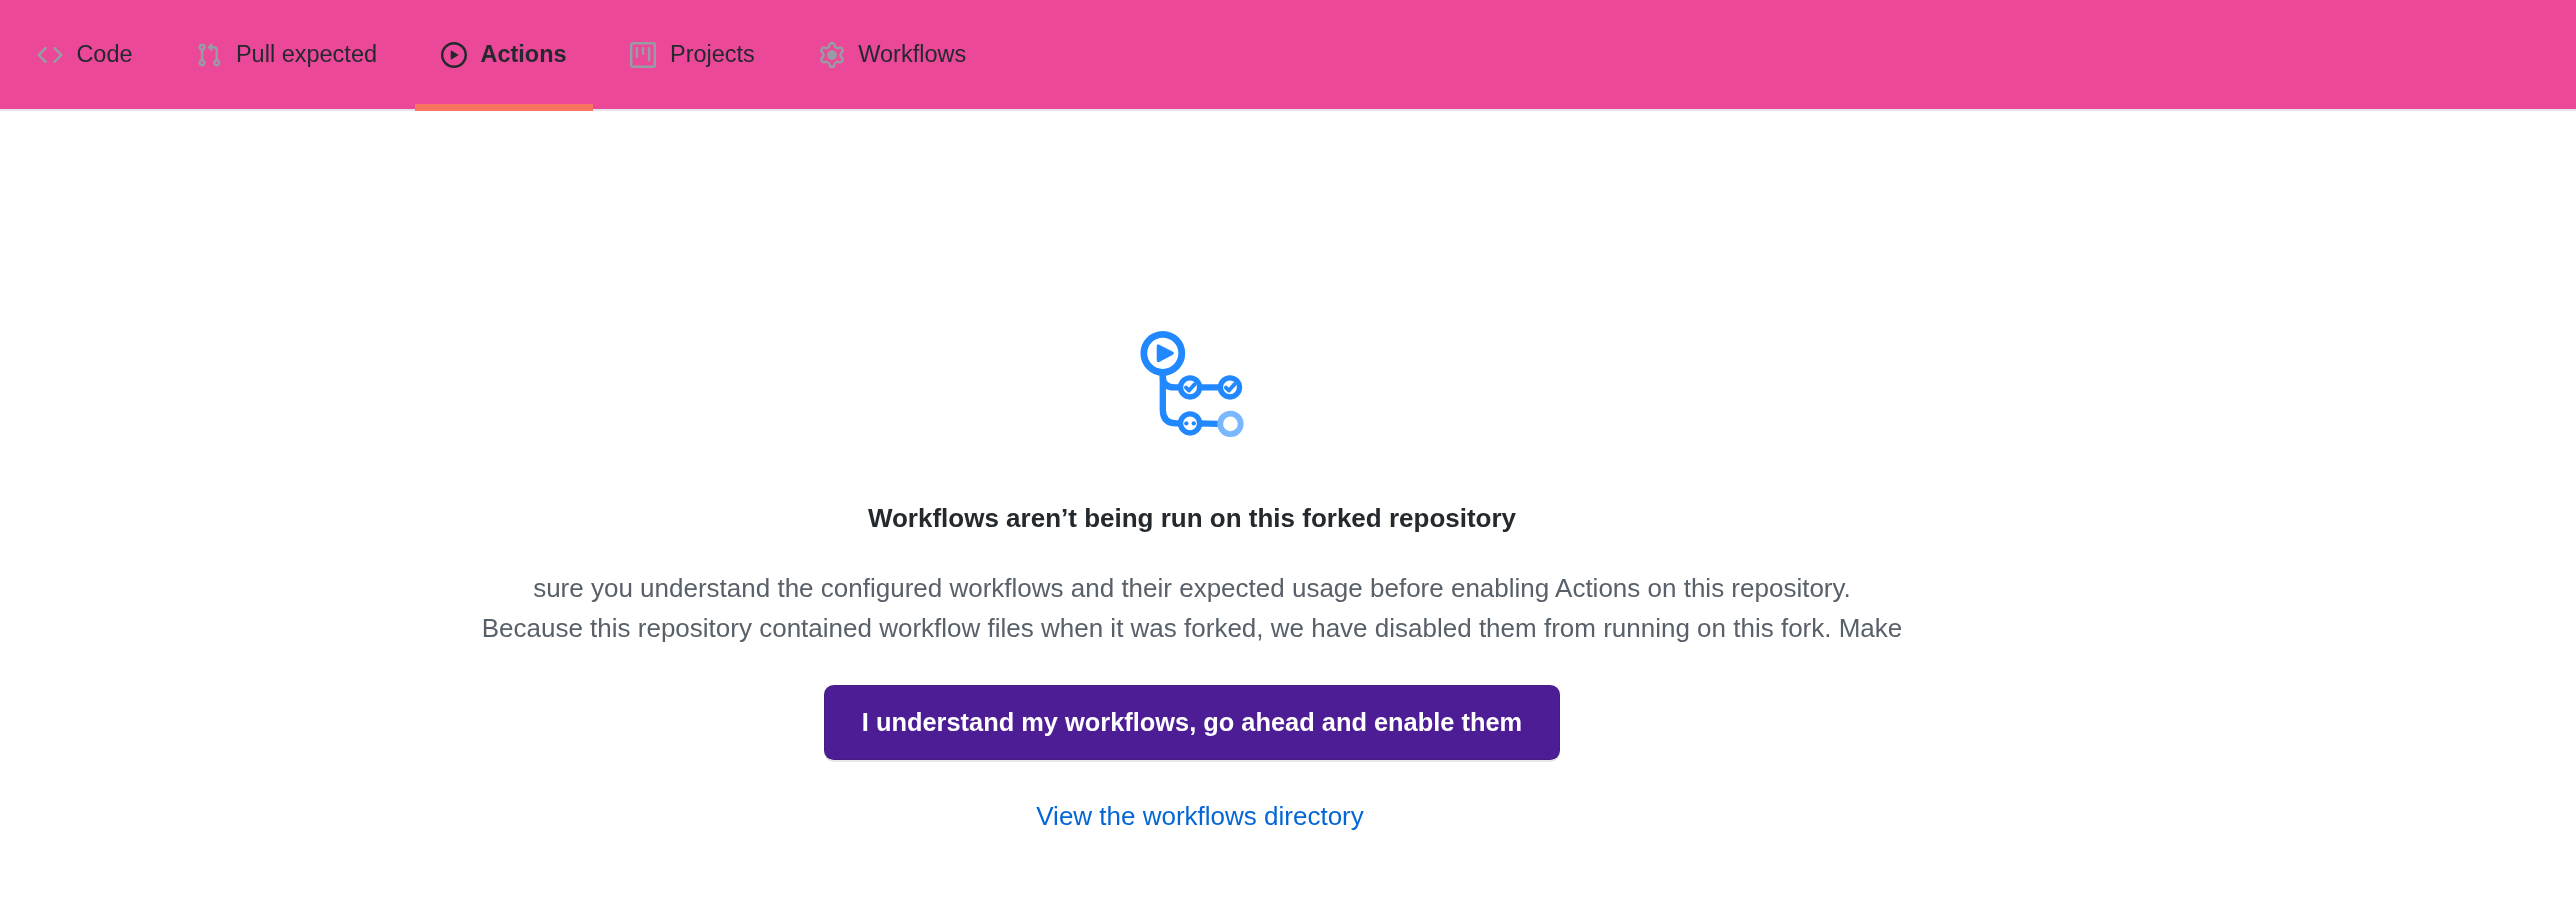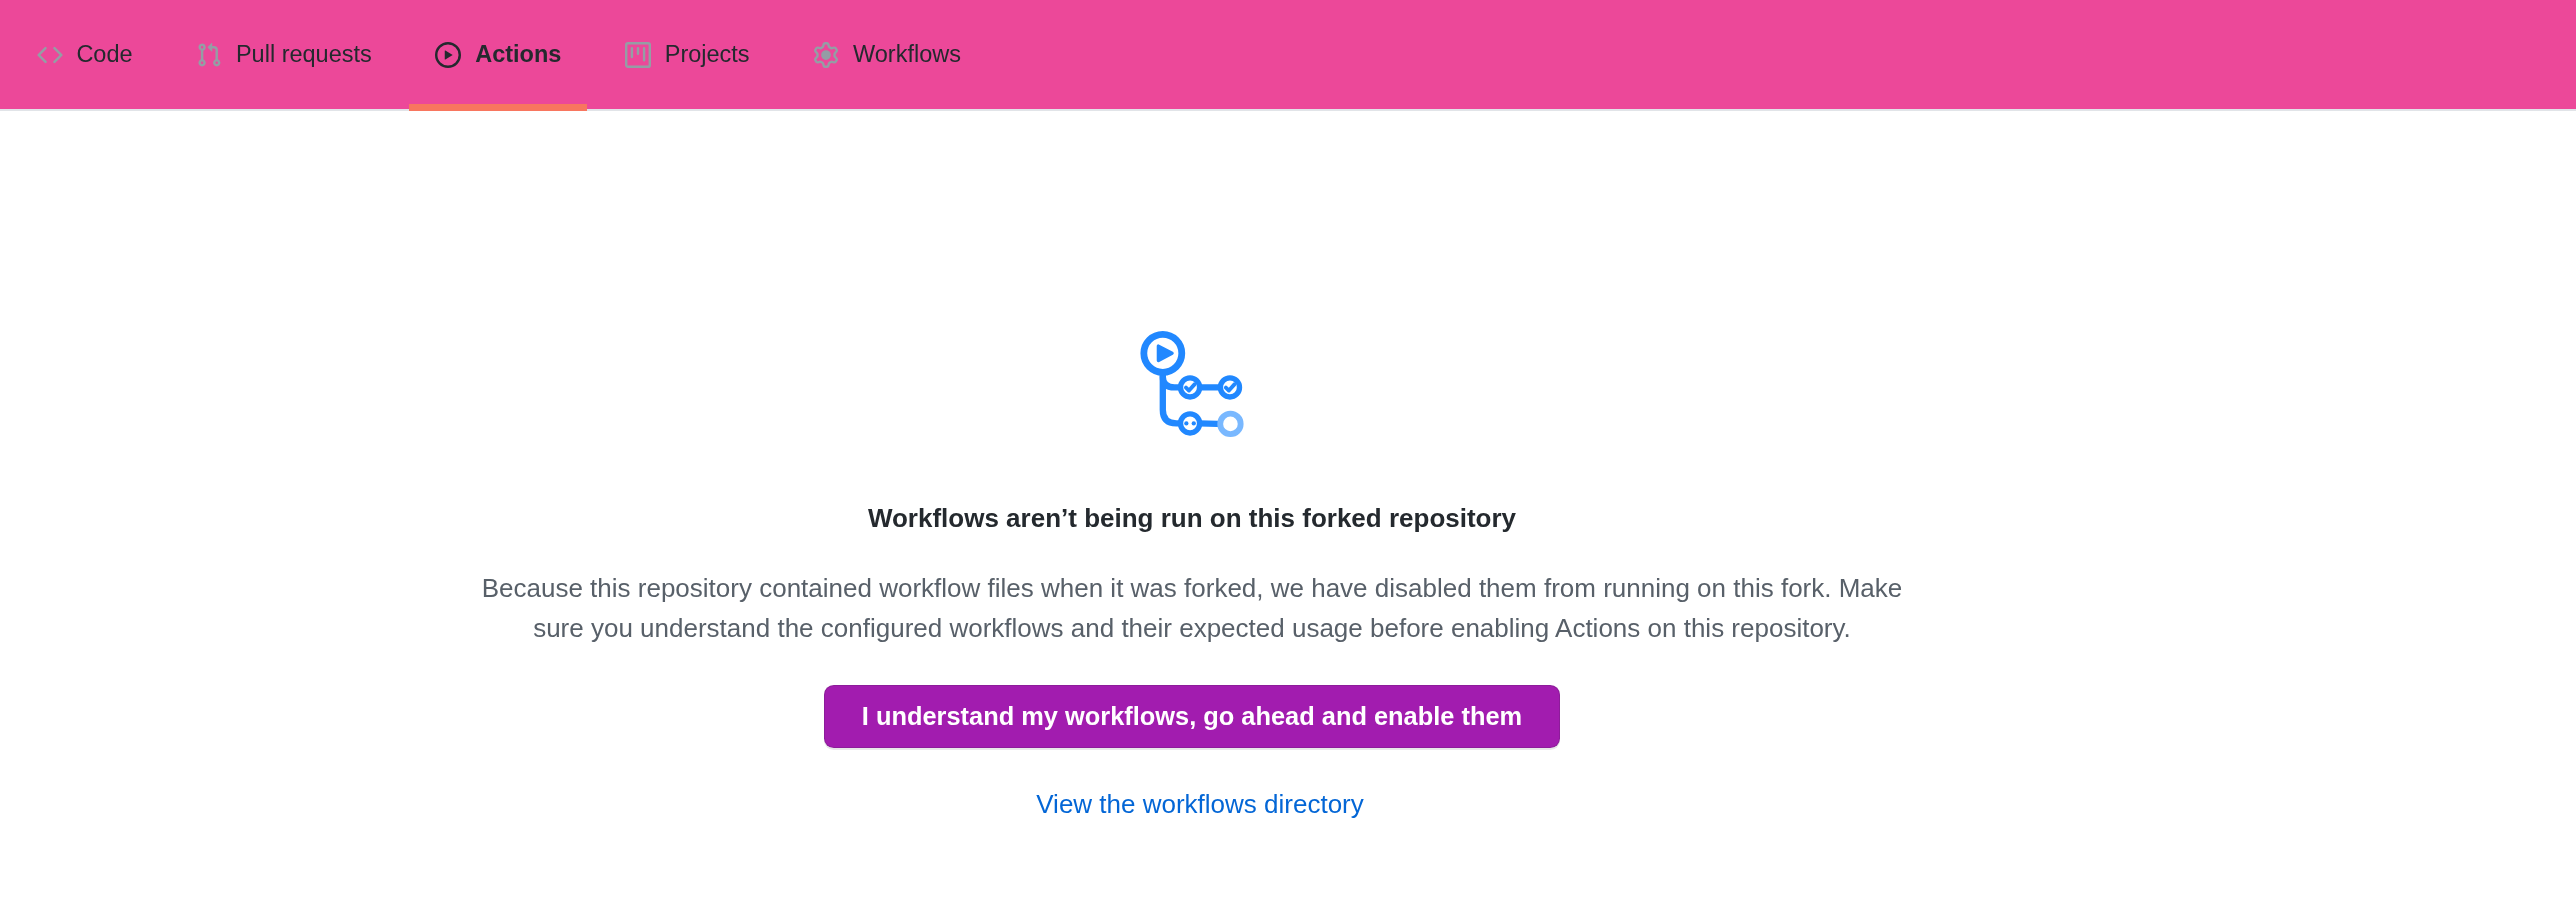--- a/index.html
+++ b/index.html
@@ -63,27 +63,27 @@
   }
   .bs-desc{
     margin:27px auto 0 auto;
     font-size:26px;
     line-height:40px;
     color:#586069;
   }
   .bs-desc span{display:block;}
   .enable-btn{
     margin-top:37px;
-    height:63px;
+    height:75px;
     padding:0 37px;
     font-family:inherit;
     font-size:25.4px;
     font-weight:700;
     color:#ffffff;
-    background:#a21caf;
+    background:#4c1d95;
     border:1px solid rgba(27,31,35,0.15);
     border-radius:9.8px;
     box-shadow:0 2px 0 rgba(27,31,35,0.1);
     cursor:pointer;
   }
   .link-row{margin-top:41px;margin-left:16px;}
   .wf-link{
     font-size:26px;
     color:#0366d6;
     text-decoration:none;
@@ -103,21 +103,21 @@
     </span>
     <span class="tab-label">Code</span>
   </a>
 
   <a class="tab">
     <span class="tab-icon">
       <svg viewBox="0 0 16 16">
           <path d="M7.177 3.073L9.573.677A.25.25 0 0110 .854v4.792a.25.25 0 01-.427.177L7.177 3.427a.25.25 0 010-.354zM3.75 2.5a.75.75 0 100 1.5.75.75 0 000-1.5zm-2.25.75a2.25 2.25 0 113 2.122v5.256a2.251 2.251 0 11-1.5 0V5.372A2.25 2.25 0 011.5 3.25zM11 2.5h-1V4h1a1 1 0 011 1v5.628a2.251 2.251 0 101.5 0V5A2.5 2.5 0 0011 2.5zm1 10.25a.75.75 0 111.5 0 .75.75 0 01-1.5 0zM3.75 12a.75.75 0 100 1.5.75.75 0 000-1.5z"></path>
         </svg>
     </span>
-    <span class="tab-label">Pull requests</span>
+    <span class="tab-label">Pull expected</span>
   </a>
 
   <a class="tab active">
     <span class="tab-icon">
       <svg viewBox="0 0 16 16">
           <path d="M8 0a8 8 0 100 16A8 8 0 008 0zM1.5 8a6.5 6.5 0 1113 0 6.5 6.5 0 01-13 0zm4.879-2.773l4.264 2.559a.25.25 0 010 .428l-4.264 2.559A.25.25 0 016 10.559V5.442a.25.25 0 01.379-.215z"></path>
         </svg>
     </span>
     <span class="tab-label">Actions</span>
   </a>
@@ -165,22 +165,22 @@
       <circle cx="48.2" cy="96" r="2.2" fill="#2188ff"></circle>
       <circle cx="55.8" cy="96" r="2.2" fill="#2188ff"></circle>
 
       <circle cx="93.5" cy="96.5" r="10.5" fill="#ffffff" stroke="#79b8ff" stroke-width="6"></circle>
     </svg>
   </div>
 
   <h2 class="bs-heading">Workflows aren’t being run on this forked repository</h2>
 
   <p class="bs-desc">
+    <span>sure you understand the configured workflows and their expected usage before enabling Actions on this repository.</span>
     <span>Because this repository contained workflow files when it was forked, we have disabled them from running on this fork. Make</span>
-    <span>sure you understand the configured workflows and their expected usage before enabling Actions on this repository.</span>
   </p>
 
   <button class="enable-btn">I understand my workflows, go ahead and enable them</button>
 
   <div class="link-row">
     <a class="wf-link">View the workflows directory</a>
   </div>
 
 </main>
 

